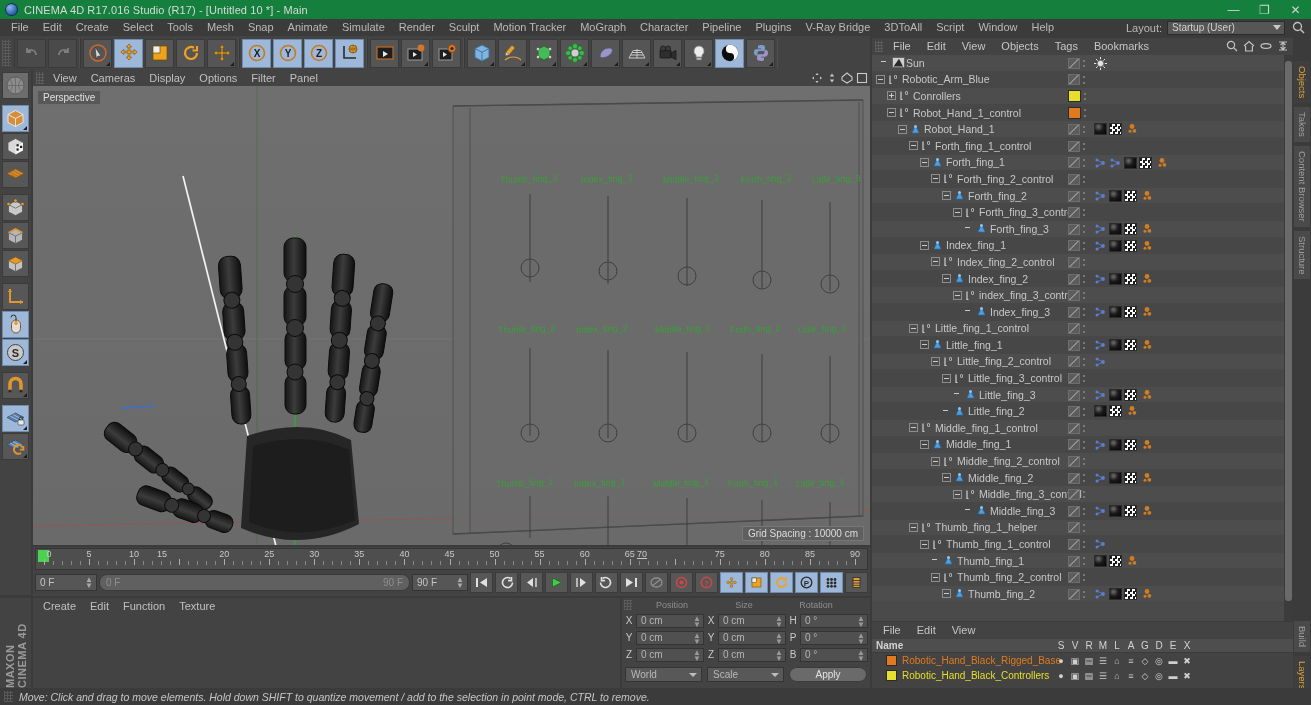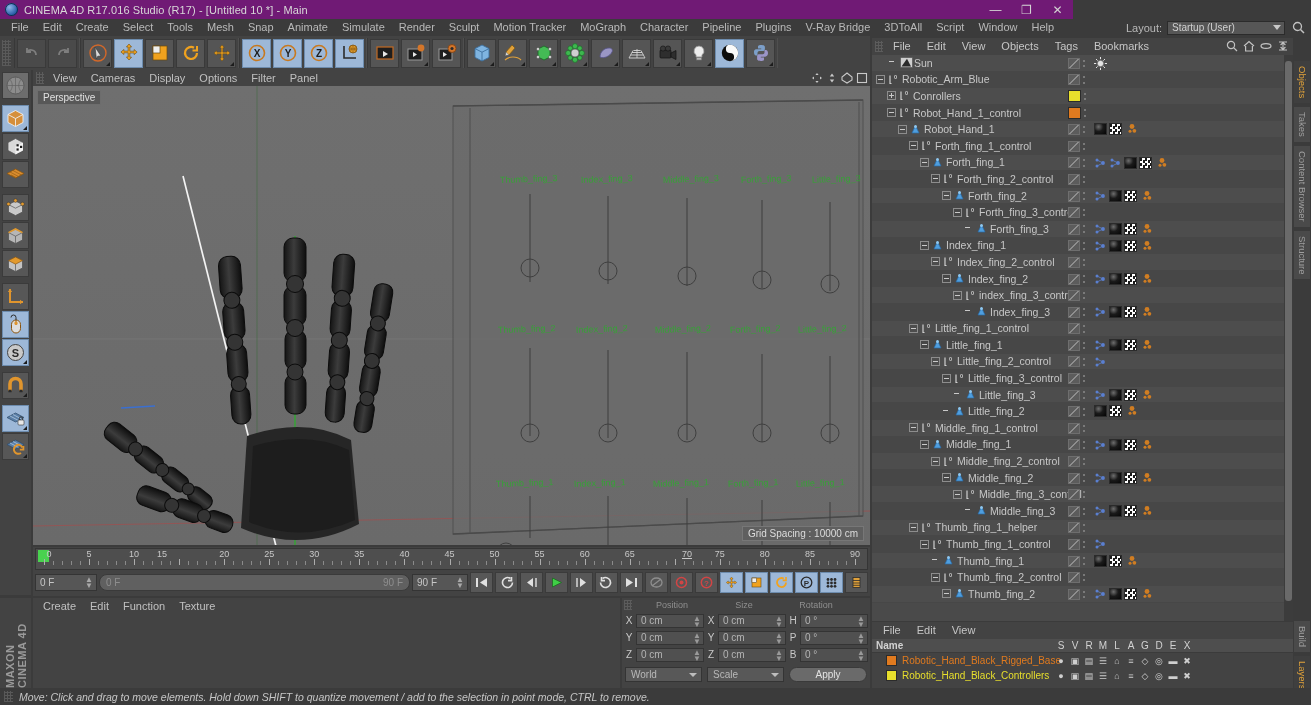--- a/index.html
+++ b/index.html
@@ -8,22 +8,22 @@
     background:#3b3b3b;
     font-family:"Liberation Sans", sans-serif;
     font-size:11px;
     color:#b4b4b4;
     -webkit-font-smoothing:antialiased;
   }
   .app { position:relative; width:1311px; height:705px; }
 
   
   .titlebar {
-    position:absolute; left:0; top:0; width:1073px; height:19px;
-    background:#701a75; display:flex; align-items:center;
+    position:absolute; left:0; top:0; width:1311px; height:19px;
+    background:#15803d; display:flex; align-items:center;
   }
   .titlebar .logo {
     width:13px; height:13px; margin:0 6px 0 5px; border-radius:50%;
     background:radial-gradient(circle at 35% 33%, #8fb7e8 0%, #2f63ad 60%, #16406f 100%);
     box-shadow:inset 0 0 0 1px #0e2c4e;
   }
   .titlebar .ttl { color:#d8d8d8; font-size:11px; letter-spacing:.1px; }
   .wbtns { position:absolute; right:0; top:0; height:19px; display:flex; }
   .wbtn { width:31px; height:19px; display:flex; align-items:center; justify-content:center;
           color:#d4d4d4; font-size:12px; }
@@ -822,21 +822,21 @@
         <div class="num" style="left: 413.5px;">45</div>
         <div class="tkM" style="left: 458.556px;"></div>
         <div class="num" style="left: 458.556px;">50</div>
         <div class="tkM" style="left: 503.611px;"></div>
         <div class="num" style="left: 503.611px;">55</div>
         <div class="tkM" style="left: 548.667px;"></div>
         <div class="num" style="left: 548.667px;">60</div>
         <div class="tkM" style="left: 593.722px;"></div>
         <div class="num" style="left: 593.722px;">65</div>
         <div class="tkM" style="left: 638.778px;"></div>
-        <div class="num" style="left: 651px; text-decoration: underline;">70</div>
+        <div class="num" style="left: 606px; text-decoration: underline;">70</div>
         <div class="tkM" style="left: 683.833px;"></div>
         <div class="num" style="left: 683.833px;">75</div>
         <div class="tkM" style="left: 728.889px;"></div>
         <div class="num" style="left: 728.889px;">80</div>
         <div class="tkM" style="left: 773.944px;"></div>
         <div class="num" style="left: 773.944px;">85</div>
         <div class="tkM" style="left: 819px;"></div>
         <div class="num" style="left: 819px;">90</div>
         <div class="tk" style="left: 17.0111px;"></div>
         <div class="tk" style="left: 26.0222px;"></div>
@@ -1118,21 +1118,21 @@
         <svg width="12" height="12" viewBox="0 0 12 12">
             <ellipse cx="6" cy="6" rx="5" ry="2.4" fill="none" stroke="#c2c2c2" stroke-width="1.2"></ellipse>
           </svg>
         <svg width="12" height="12" viewBox="0 0 12 12">
             <path d="M2 2h8M2 10h8M6 3.2v5.6M3.6 5L6 2.6 8.4 5M3.6 7L6 9.4 8.4 7" fill="none" stroke="#c2c2c2" stroke-width="1.1"></path>
           </svg>
       </div>
     </div>
     <div class="omtree" id="omtree">
         <div class="orow">
-          <div class="oname" style="padding-left:16px">
+          <div class="oname" style="padding-left:8px">
             <span class="exp none" style="width:9px"></span>
             <span class="ico-null"><svg width="13" height="11" viewBox="0 0 13 11">
                 <rect x="0.5" y="0.5" width="12" height="10" fill="#cfcfcf" stroke="#555" stroke-width=".7"></rect>
                 <path d="M1.5 9.5L7 1.8l4 7.7z" fill="#2b2b2b"></path>
               </svg></span>
             <span>Sun</span>
           </div>
           <div class="ocols">
             <span class="tagbox"></span>
             <span class="dots">

